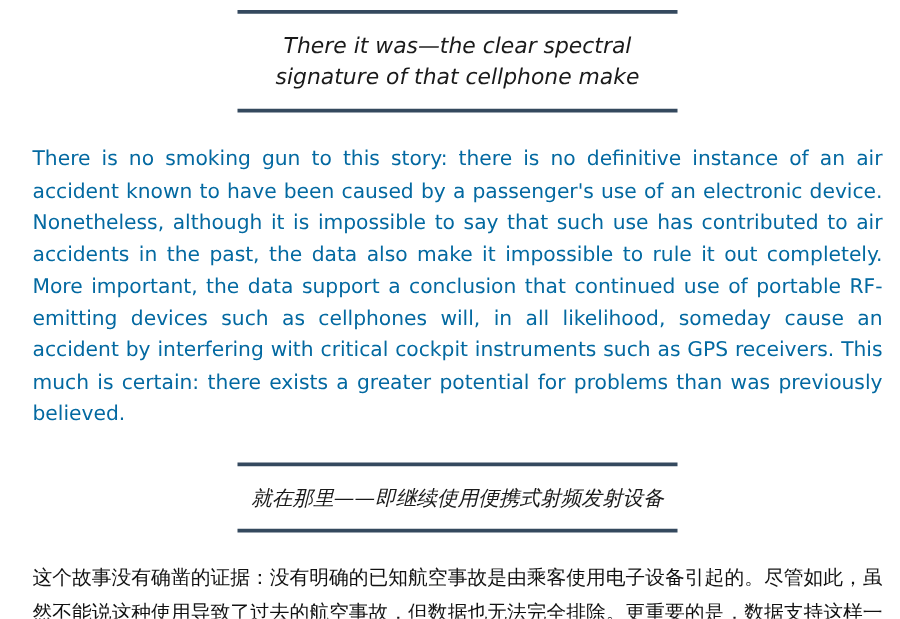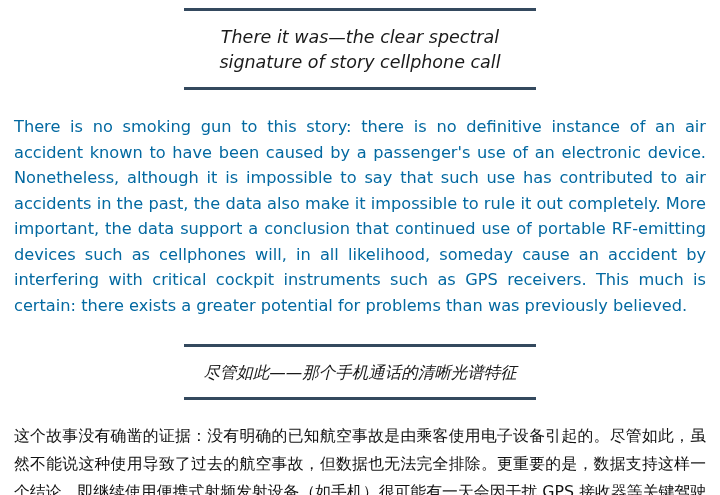--- a/index.html
+++ b/index.html
@@ -11,21 +11,21 @@
     height: 495px;
     background: #ffffff;
     font-family: "DejaVu Sans", sans-serif;
     color: #1a1a1a;
     overflow: hidden;
   }
   .page {
     box-sizing: border-box;
     width: 720px;
     height: 495px;
-    padding: 8px 8px 0 8px;
+    padding: 8px 8px 0 20px;
     position: relative;
   }
   .pull-quote {
     margin: 0 auto;
     width: 352px;
   }
   .pull-quote .rule {
     height: 3px;
     background: #34495e;
     width: 100%;
@@ -69,28 +69,28 @@
 </style>
 </head>
 <body>
 
 <div class="page">
 
   <div class="pull-quote">
     <div class="rule top"></div>
     <div class="quote-text">
       <div>There it was—the clear spectral</div>
-      <div>signature of story cellphone call</div>
+      <div>signature of that cellphone make</div>
     </div>
     <div class="rule bottom"></div>
   </div>
 
   <p class="body-en">There is no smoking gun to this story: there is no definitive instance of an air accident known to have been caused by a passenger's use of an electronic device. Nonetheless, although it is impossible to say that such use has contributed to air accidents in the past, the data also make it impossible to rule it out completely. More important, the data support a conclusion that continued use of portable RF-emitting devices such as cellphones will, in all likelihood, someday cause an accident by interfering with critical cockpit instruments such as GPS receivers. This much is certain: there exists a greater potential for problems than was previously believed.</p>
 
   <div class="pull-quote zh">
     <div class="rule top"></div>
-    <div class="quote-text">尽管如此——那个手机通话的清晰光谱特征</div>
+    <div class="quote-text">就在那里——即继续使用便携式射频发射设备</div>
     <div class="rule bottom"></div>
   </div>
 
   <p class="body-zh">这个故事没有确凿的证据：没有明确的已知航空事故是由乘客使用电子设备引起的。尽管如此，虽然不能说这种使用导致了过去的航空事故，但数据也无法完全排除。更重要的是，数据支持这样一个结论，即继续使用便携式射频发射设备（如手机）很可能有一天会因干扰 GPS 接收器等关键驾驶舱仪器而导致事故。这一点是肯定的。</p>
 
 </div>
 
 </body></html>

